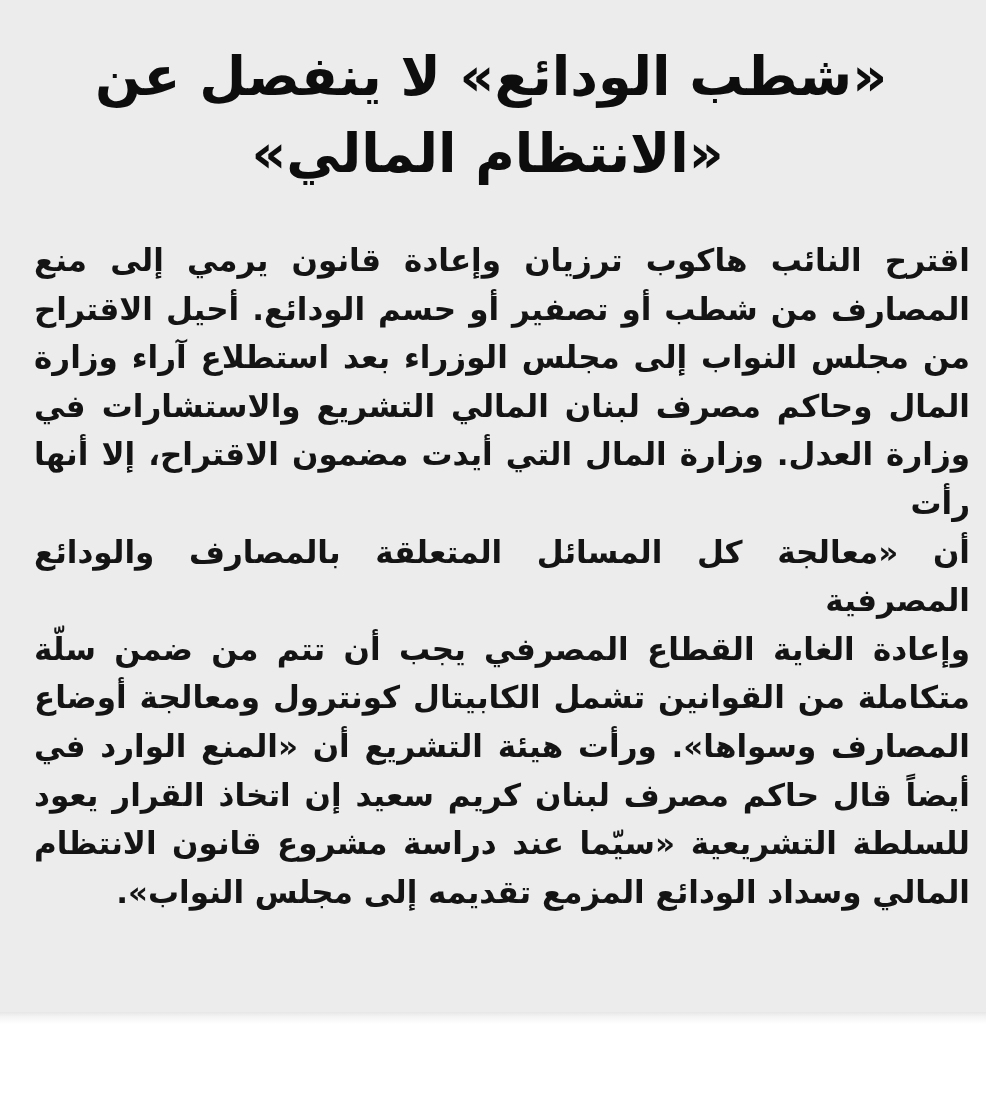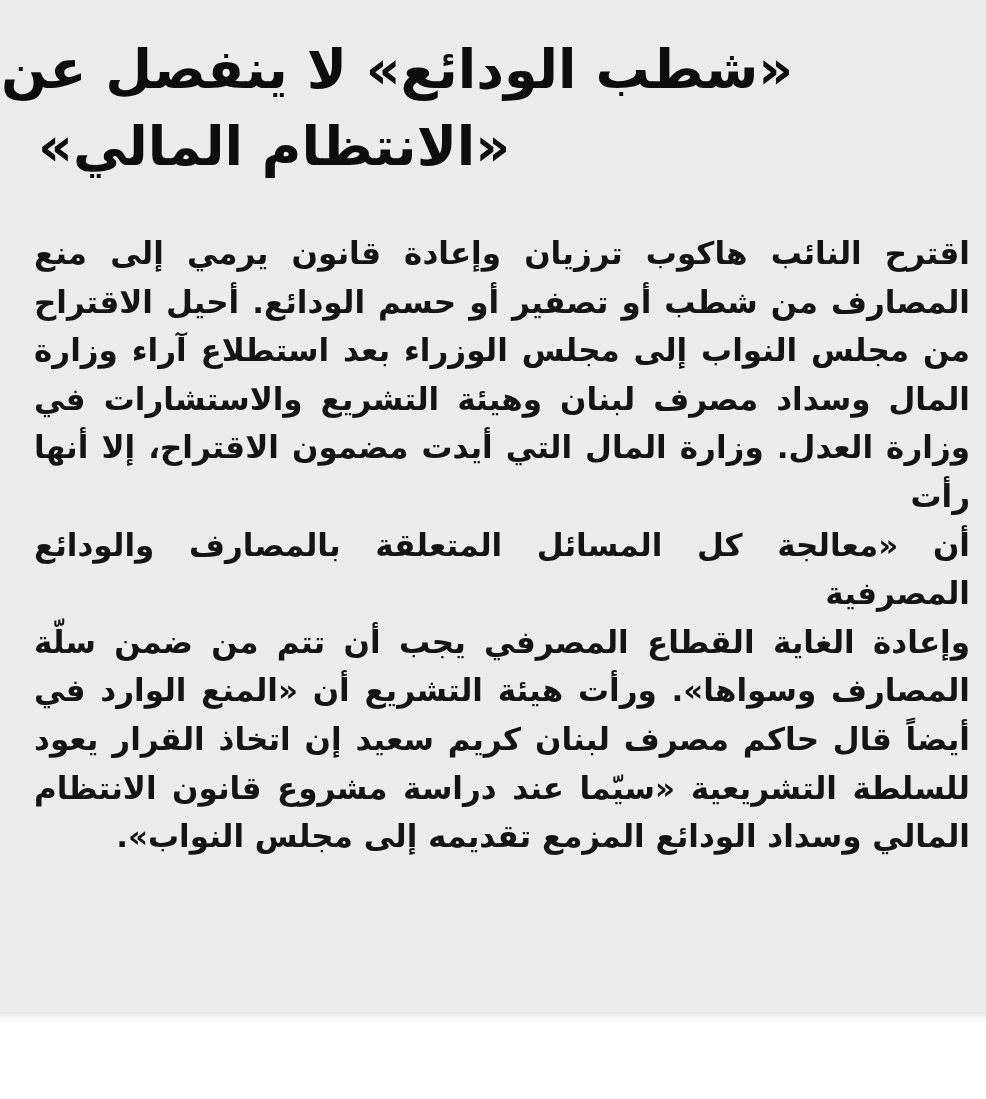--- a/index.html
+++ b/index.html
@@ -34,23 +34,23 @@
   .bottom-white {
     position: absolute;
     top: 1024px;
     left: 0;
     width: 986px;
     height: 75px;
     background: #ffffff;
   }
   .headline {
     direction: rtl;
-    margin: 1px;
+    margin: 8px;
     padding: 30px 4px 0 0;
-    text-align: left;
+    text-align: center;
     font-size: 54px;
     line-height: 77px;
     font-weight: bold;
     color: #0d0d0d;
     letter-spacing: -1px;
   }
   .headline-line {
     display: block;
     white-space: nowrap;
   }
@@ -85,24 +85,25 @@
 
     <h1 class="headline">
       <span class="headline-line headline-line-1">«شطب الودائع» لا ينفصل عن</span>
       <span class="headline-line headline-line-2">«الانتظام المالي»</span>
     </h1>
 
     <div class="article-body">
         <div class="body-line">اقترح النائب هاكوب ترزيان وإعادة قانون يرمي إلى منع</div>
         <div class="body-line">المصارف من شطب أو تصفير أو حسم الودائع. أحيل الاقتراح</div>
         <div class="body-line">من مجلس النواب إلى مجلس الوزراء بعد استطلاع آراء وزارة</div>
-        <div class="body-line">المال وسداد مصرف لبنان وهيئة التشريع والاستشارات في</div>
+        <div class="body-line">المال وحاكم مصرف لبنان المالي التشريع والاستشارات في</div>
         <div class="body-line">وزارة العدل. وزارة المال التي أيدت مضمون الاقتراح، إلا أنها رأت</div>
         <div class="body-line">أن «معالجة كل المسائل المتعلقة بالمصارف والودائع المصرفية</div>
         <div class="body-line">وإعادة الغاية القطاع المصرفي يجب أن تتم من ضمن سلّة</div>
+        <div class="body-line">متكاملة من القوانين تشمل الكابيتال كونترول ومعالجة أوضاع</div>
         <div class="body-line">المصارف وسواها». ورأت هيئة التشريع أن «المنع الوارد في</div>
         <div class="body-line">أيضاً قال حاكم مصرف لبنان كريم سعيد إن اتخاذ القرار يعود</div>
         <div class="body-line">للسلطة التشريعية «سيّما عند دراسة مشروع قانون الانتظام</div>
         <div class="body-line">المالي وسداد الودائع المزمع تقديمه إلى مجلس النواب».</div>
       </div>
 
   </div>
 
   <div class="surface-seam"></div>
   <div class="bottom-white"></div>

